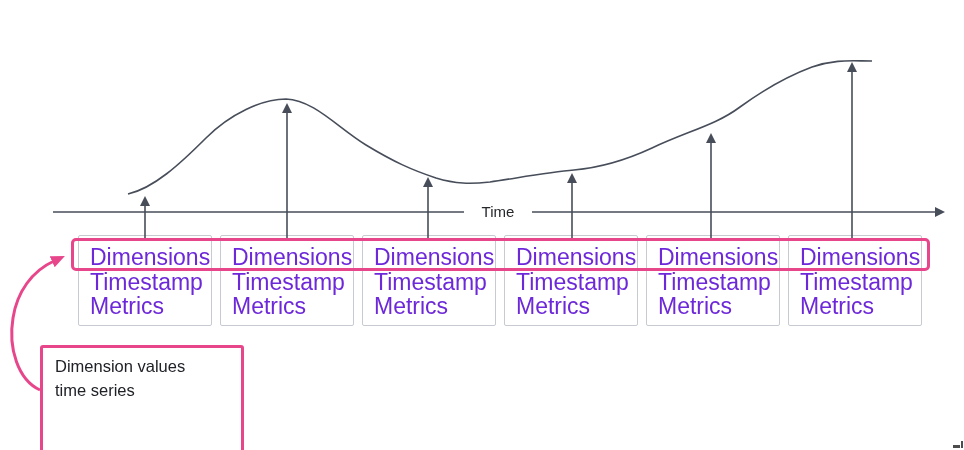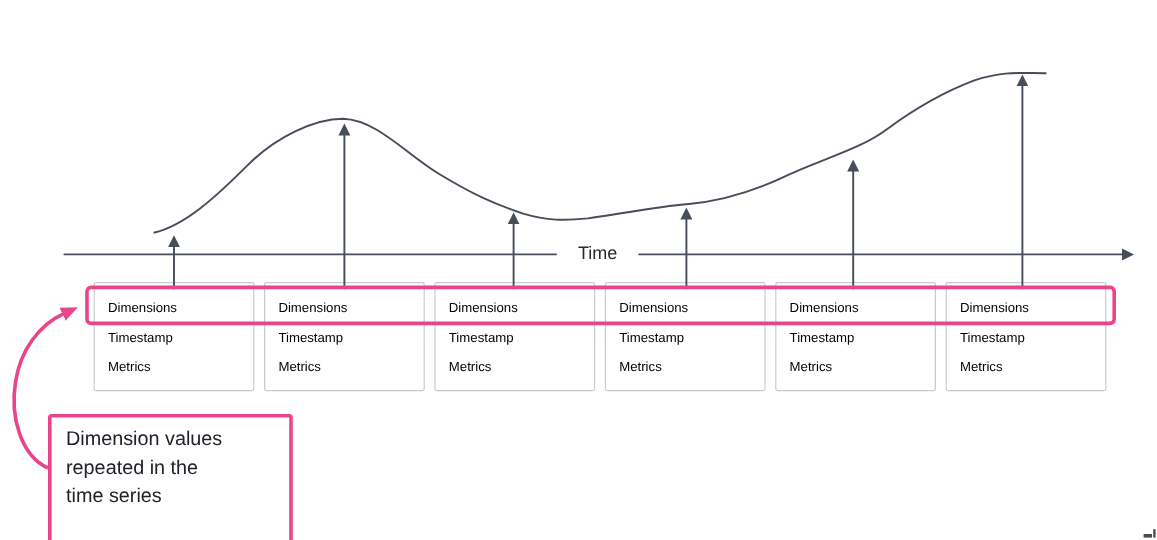--- a/index.html
+++ b/index.html
@@ -26,23 +26,23 @@
   .record-box {
     position: absolute;
     top: 235px;
     width: 134px;
     height: 91px;
     box-sizing: border-box;
     background: #ffffff;
     border: 1.5px solid #c7cbd1;
     border-radius: 2px;
     padding: 9px 0 0 11px;
-    font-size: 11px;
+    font-size: 23px;
     line-height: 24.5px;
-    color: #000000;
+    color: #6d28d9;
     z-index: 1;
   }
   .record-box .cell-line { white-space: nowrap; }
   .box-1 { left: 78px; }
   .box-2 { left: 220px; }
   .box-3 { left: 362px; }
   .box-4 { left: 504px; }
   .box-5 { left: 646px; }
   .box-6 { left: 788px; }
   
@@ -183,21 +183,20 @@
   <div class="record-box box-6">
     <div class="cell-line">Dimensions</div>
     <div class="cell-line">Timestamp</div>
     <div class="cell-line">Metrics</div>
   </div>
 
   <div class="dimensions-highlight"></div>
 
   <div class="callout-note">
     <div>Dimension values</div>
-    <div>repeated in the</div>
     <div>time series</div>
   </div>
 
   <div class="bottom-right-artifact">
     <div class="frag-h"></div>
     <div class="frag-v"></div>
   </div>
 
 </div>
 

